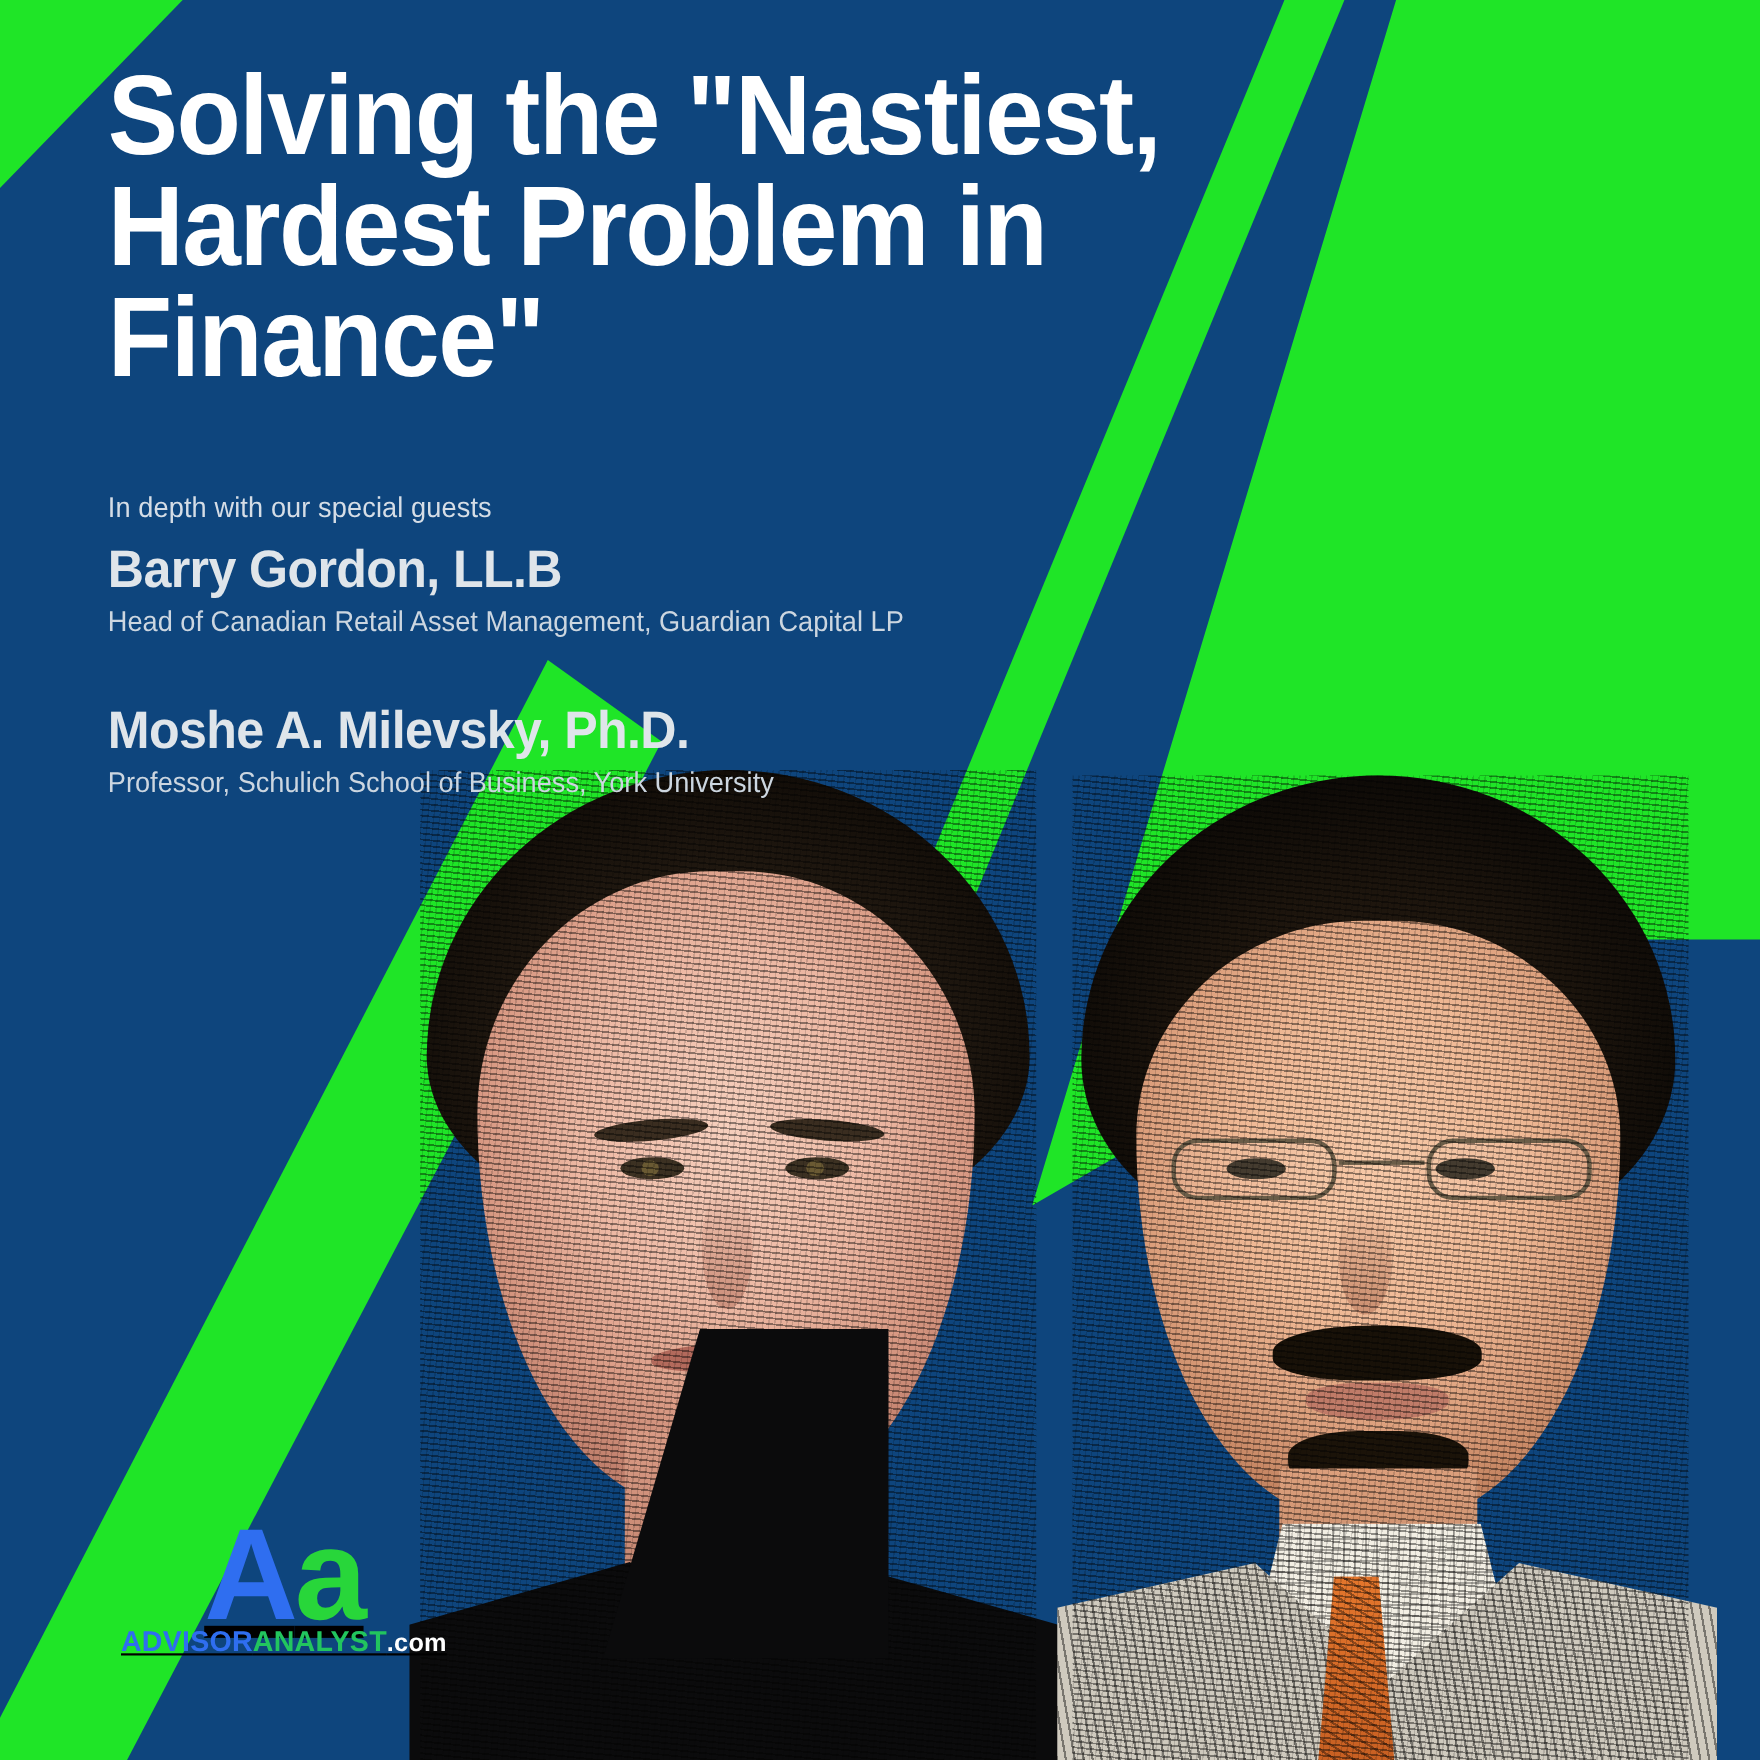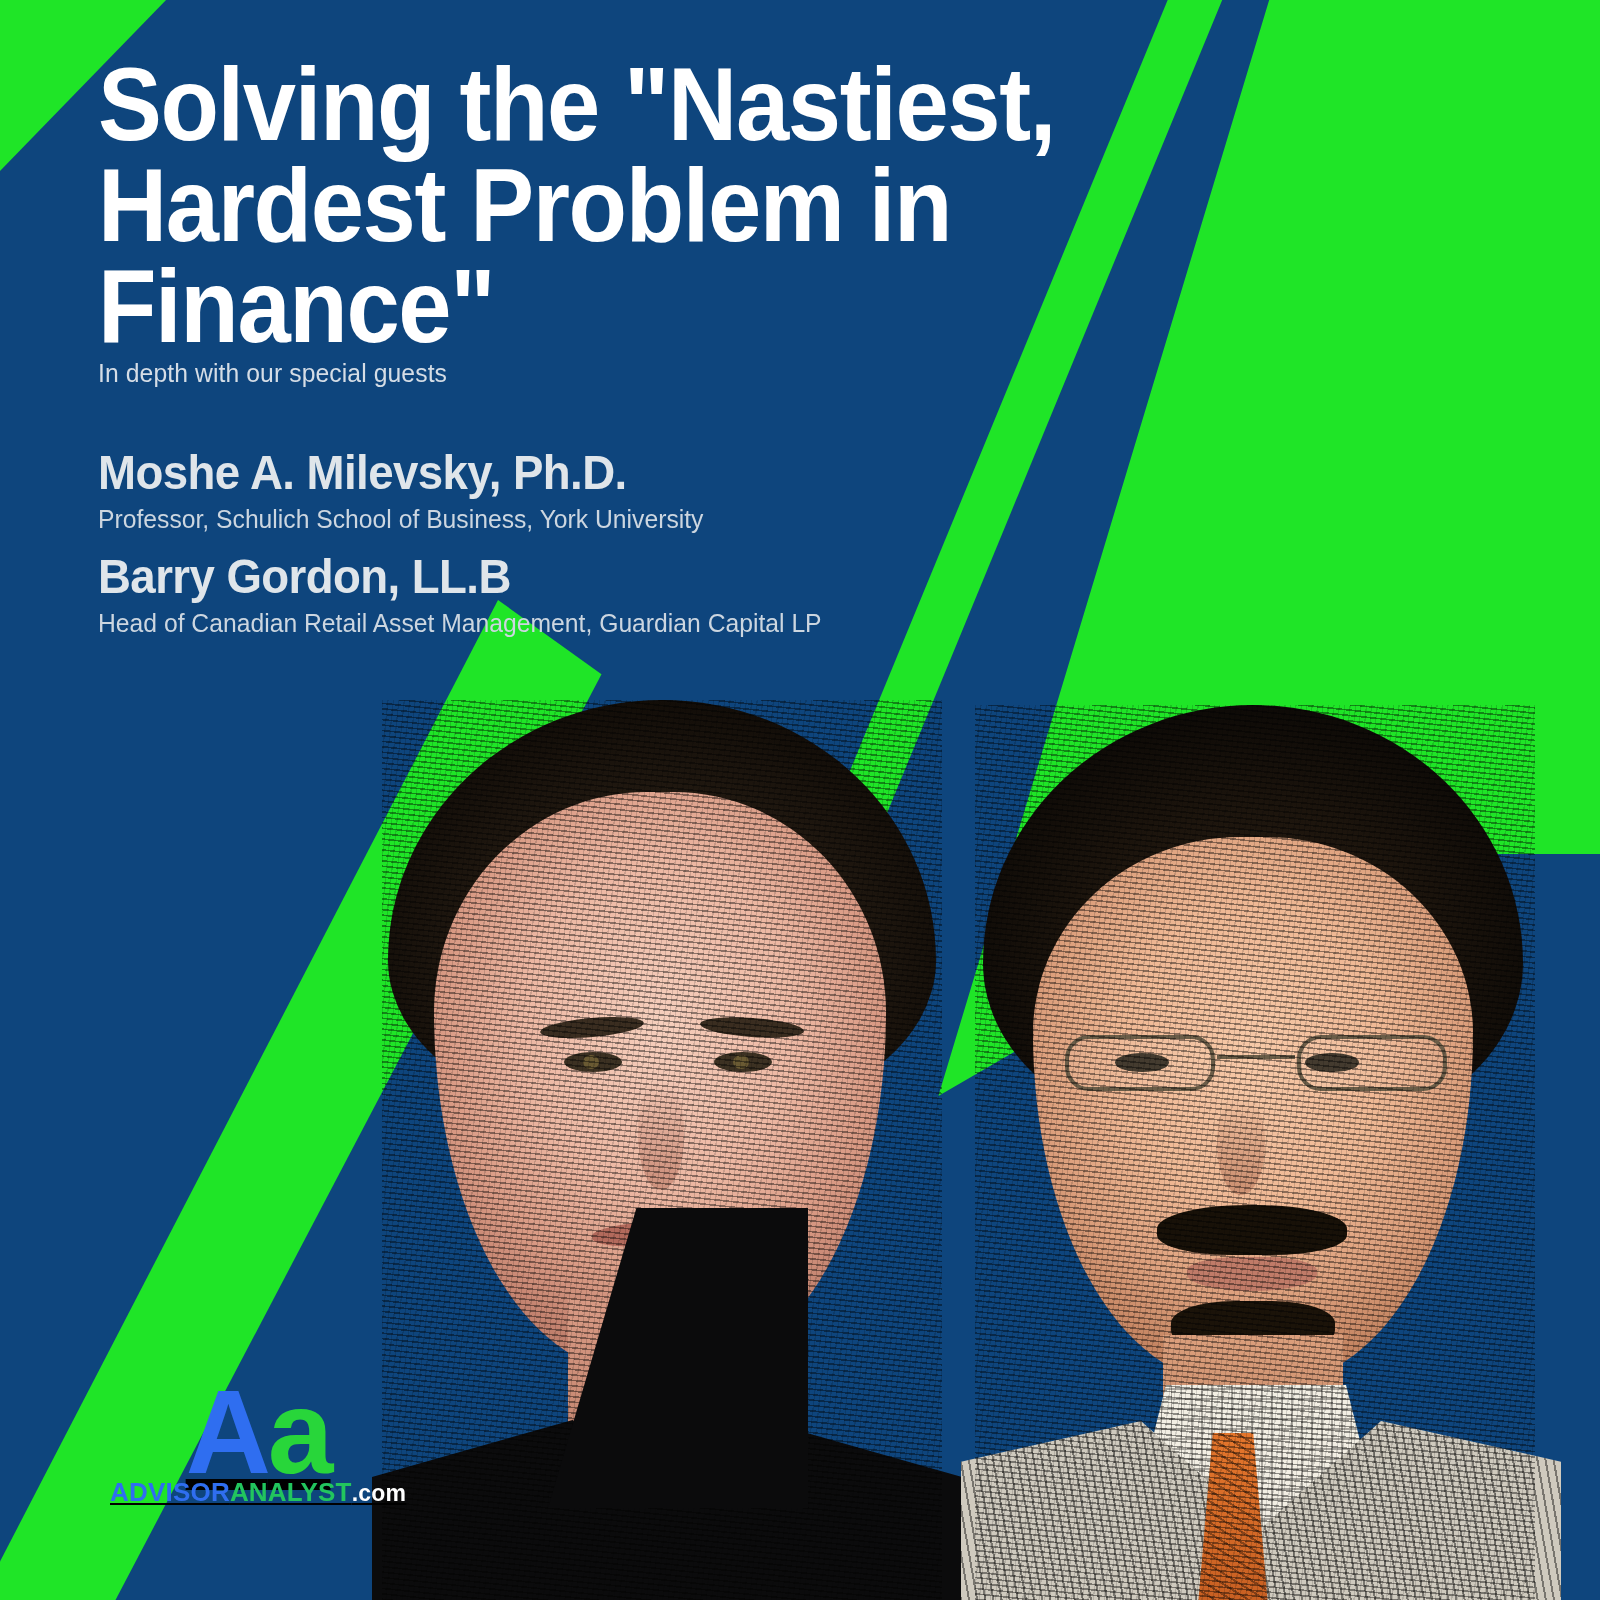--- a/index.html
+++ b/index.html
@@ -83,21 +83,21 @@
     line-height: 0.98;
     font-weight: 700;
     color: #ffffff;
     letter-spacing: -1.5px;
     margin: 0;
     transform: scaleX(0.93);
     transform-origin: left top;
     white-space: pre-line;
   }
 
-  .guest-block { }
+  .guest-block { margin-top: 88px; }
 
   .eyebrow {
     font-size: 26px;
     font-weight: 400;
     color: #d5dde6;
     letter-spacing: 0.1px;
     transform: scaleX(0.95);
     transform-origin: left center;
   }
 
@@ -421,28 +421,28 @@
   <div class="bg-green-band"></div>
   <div class="bg-blue-wedge"></div>
 
   <div class="text-layer">
 
     <h1 class="headline">Solving the "Nastiest, Hardest Problem in Finance"</h1>
 
     <div class="guest-block">
       <div class="eyebrow">In depth with our special guests</div>
 
+      <div class="guest">
+        <div class="guest-name">Barry Gordon, LL.B</div>
+        <div class="guest-title">Head of Canadian Retail Asset Management, Guardian Capital LP</div>
+      </div>
+
       <div class="guest second">
         <div class="guest-name">Moshe A. Milevsky, Ph.D.</div>
         <div class="guest-title">Professor, Schulich School of Business, York University</div>
-      </div>
-
-      <div class="guest">
-        <div class="guest-name">Barry Gordon, LL.B</div>
-        <div class="guest-title">Head of Canadian Retail Asset Management, Guardian Capital LP</div>
       </div>
     </div>
   </div>
 
   <div class="portrait p-barry">
     <div class="barry-hair"></div>
     <div class="barry-face"></div>
     <div class="barry-brow-l"></div>
     <div class="barry-brow-r"></div>
     <div class="barry-eye-l"></div>

